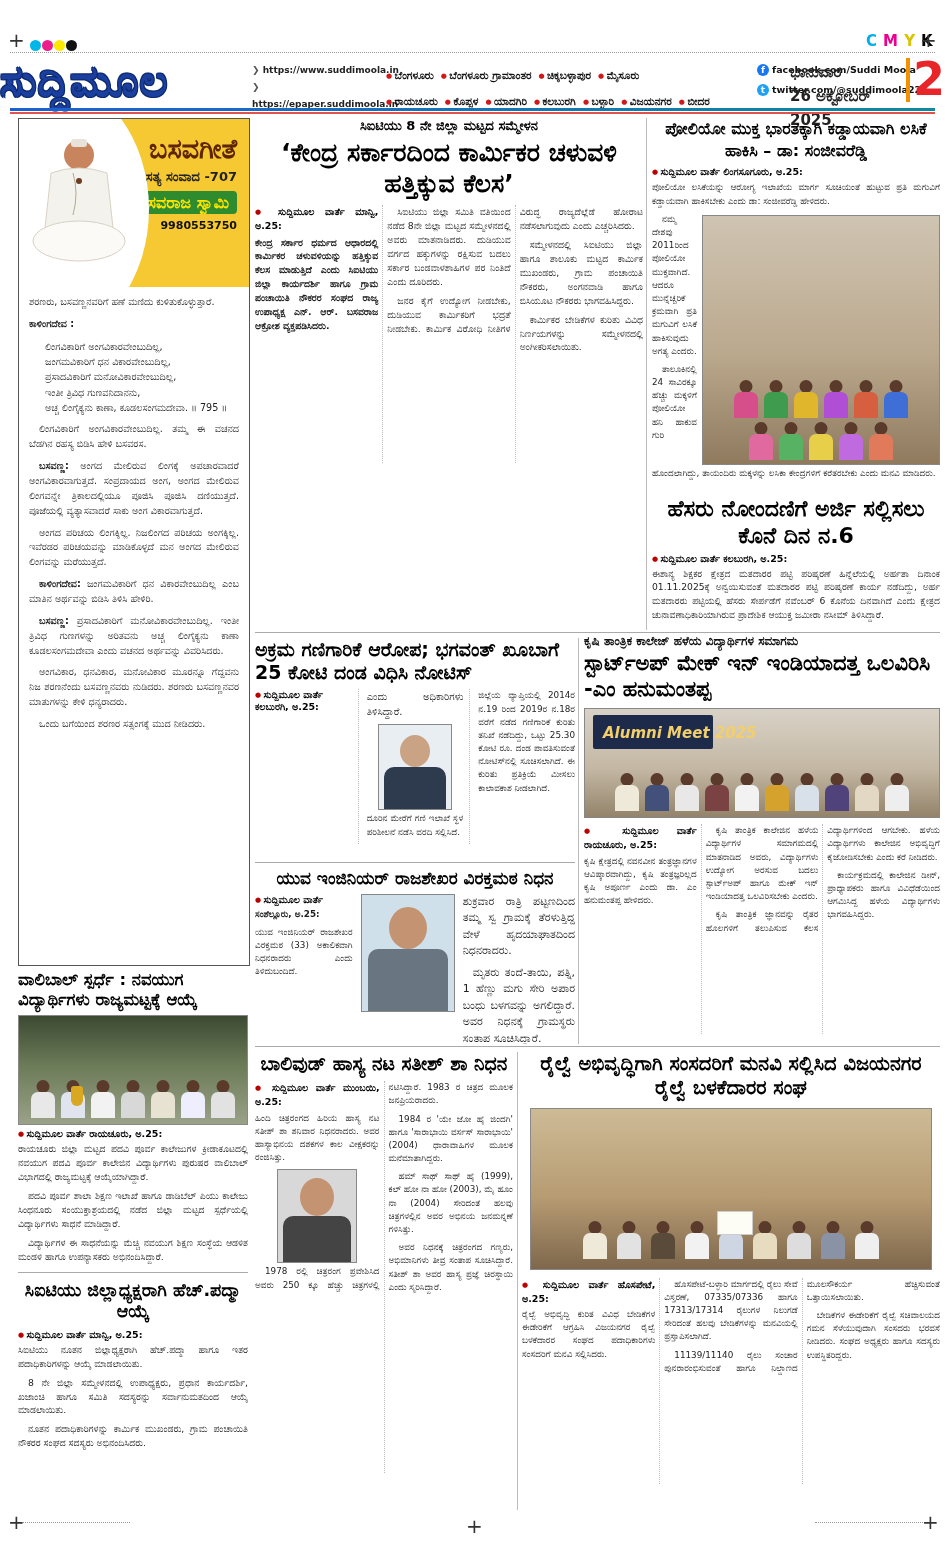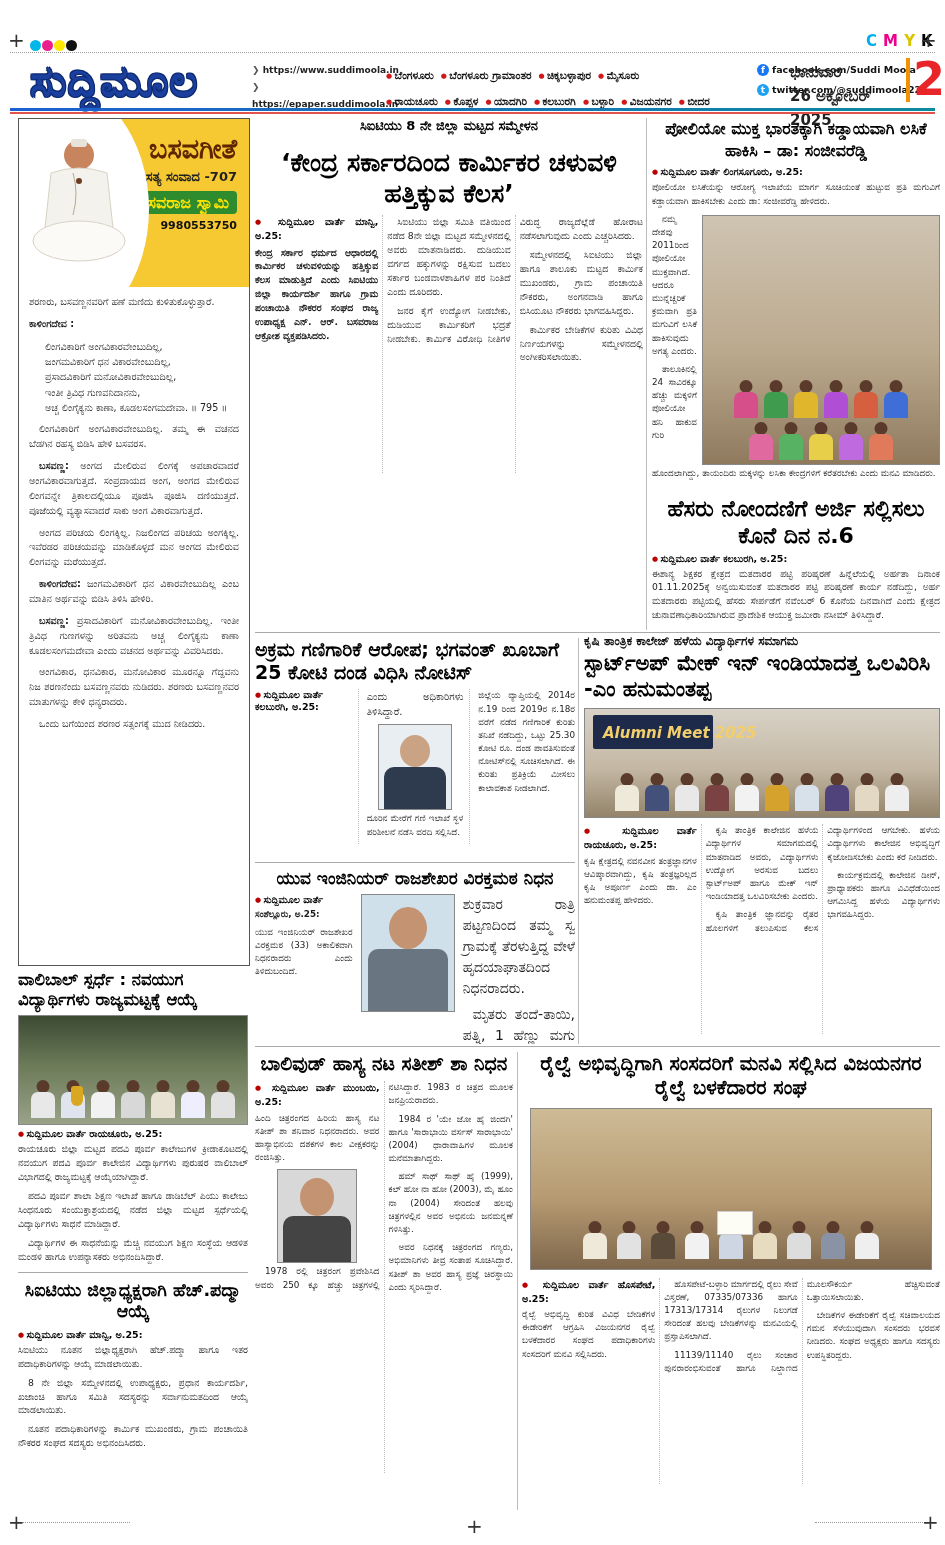--- a/index.html
+++ b/index.html
@@ -80,21 +80,21 @@
   </div>
   <div class="abs cmyk" style="left:866px;top:31px;">
     <span style="color:#00aeef">C</span>
     <span style="color:#ec008c">M</span>
     <span style="color:#d8c400">Y</span>
     <span style="color:#000">K</span>
   </div>
   <div class="abs crop" style="left:920px;top:30px;">+</div>
   <div class="abs dotline" style="left:10px;top:52px;width:925px;"></div>
 
-  <div class="abs logo" style="left:30px;top:56px;">ಸುದ್ದಿಮೂಲ</div>
+  <div class="abs logo" style="left:0;top:56px;">ಸುದ್ದಿಮೂಲ</div>
   <div class="abs" style="left:252px;top:62px;width:148px;">
     <div class="url-line">https://www.suddimoola.in</div>
     <div class="url-line">https://epaper.suddimoola.in</div>
   </div>
   <div class="abs" style="left:386px;top:64px;width:348px;">
     <div style="white-space:nowrap;">
       <span class="city">ಬೆಂಗಳೂರು</span><span class="city">ಬೆಂಗಳೂರು ಗ್ರಾಮಾಂತರ</span><span class="city">ಚಿಕ್ಕಬಳ್ಳಾಪುರ</span><span class="city">ಮೈಸೂರು</span>
     </div>
     <div style="white-space:nowrap;margin-top:7px;">
       <span class="city">ರಾಯಚೂರು</span><span class="city">ಕೊಪ್ಪಳ</span><span class="city">ಯಾದಗಿರಿ</span><span class="city">ಕಲಬುರಗಿ</span><span class="city">ಬಳ್ಳಾರಿ</span><span class="city">ವಿಜಯನಗರ</span><span class="city">ಬೀದರ</span>
@@ -178,21 +178,21 @@
     <div class="byline" style="margin-top:6px;"><span>ಸುದ್ದಿಮೂಲ ವಾರ್ತೆ</span> <span class="place">ಮಾನ್ವಿ, ಅ.25:</span></div>
     <div class="bodytext">
       <p style="text-indent:0">ಸಿಐಟಿಯು ನೂತನ ಜಿಲ್ಲಾಧ್ಯಕ್ಷರಾಗಿ ಹೆಚ್.ಪದ್ಮಾ ಹಾಗೂ ಇತರ ಪದಾಧಿಕಾರಿಗಳನ್ನು ಆಯ್ಕೆ ಮಾಡಲಾಯಿತು.</p>
       <p>8 ನೇ ಜಿಲ್ಲಾ ಸಮ್ಮೇಳನದಲ್ಲಿ ಉಪಾಧ್ಯಕ್ಷರು, ಪ್ರಧಾನ ಕಾರ್ಯದರ್ಶಿ, ಖಜಾಂಚಿ ಹಾಗೂ ಸಮಿತಿ ಸದಸ್ಯರನ್ನು ಸರ್ವಾನುಮತದಿಂದ ಆಯ್ಕೆ ಮಾಡಲಾಯಿತು.</p>
       <p>ನೂತನ ಪದಾಧಿಕಾರಿಗಳನ್ನು ಕಾರ್ಮಿಕ ಮುಖಂಡರು, ಗ್ರಾಮ ಪಂಚಾಯಿತಿ ನೌಕರರ ಸಂಘದ ಸದಸ್ಯರು ಅಭಿನಂದಿಸಿದರು.</p>
     </div>
   </div>
 
   <div class="abs clip" style="left:255px;top:118px;width:388px;height:514px;">
     <div class="kicker" style="font-size:13px;">ಸಿಐಟಿಯು 8 ನೇ ಜಿಲ್ಲಾ ಮಟ್ಟದ ಸಮ್ಮೇಳನ</div>
-    <div class="hl" style="font-size:25px;text-align:center;margin:14px 6px 6px 6px;">‘ಕೇಂದ್ರ ಸರ್ಕಾರದಿಂದ ಕಾರ್ಮಿಕರ ಚಳುವಳಿ ಹತ್ತಿಕ್ಕುವ ಕೆಲಸ’</div>
+    <div class="hl" style="font-size:25px;text-align:center;margin:4px 6px 6px 6px;">‘ಕೇಂದ್ರ ಸರ್ಕಾರದಿಂದ ಕಾರ್ಮಿಕರ ಚಳುವಳಿ ಹತ್ತಿಕ್ಕುವ ಕೆಲಸ’</div>
     <div style="margin-top:6px;">
       <div class="bodytext cols3" style="height:258px;">
         <div class="byline" style="margin-top:0;"><span>ಸುದ್ದಿಮೂಲ ವಾರ್ತೆ</span> <span class="place">ಮಾನ್ವಿ, ಅ.25:</span></div>
         <p class="lead">ಕೇಂದ್ರ ಸರ್ಕಾರ ಧರ್ಮದ ಆಧಾರದಲ್ಲಿ ಕಾರ್ಮಿಕರ ಚಳುವಳಿಯನ್ನು ಹತ್ತಿಕ್ಕುವ ಕೆಲಸ ಮಾಡುತ್ತಿದೆ ಎಂದು ಸಿಐಟಿಯು ಜಿಲ್ಲಾ ಕಾರ್ಯದರ್ಶಿ ಹಾಗೂ ಗ್ರಾಮ ಪಂಚಾಯಿತಿ ನೌಕರರ ಸಂಘದ ರಾಜ್ಯ ಉಪಾಧ್ಯಕ್ಷ ಎನ್. ಆರ್. ಬಸವರಾಜ ಆಕ್ರೋಶ ವ್ಯಕ್ತಪಡಿಸಿದರು.</p>
         <p>ಸಿಐಟಿಯು ಜಿಲ್ಲಾ ಸಮಿತಿ ವತಿಯಿಂದ ನಡೆದ 8ನೇ ಜಿಲ್ಲಾ ಮಟ್ಟದ ಸಮ್ಮೇಳನದಲ್ಲಿ ಅವರು ಮಾತನಾಡಿದರು. ದುಡಿಯುವ ವರ್ಗದ ಹಕ್ಕುಗಳನ್ನು ರಕ್ಷಿಸುವ ಬದಲು ಸರ್ಕಾರ ಬಂಡವಾಳಶಾಹಿಗಳ ಪರ ನಿಂತಿದೆ ಎಂದು ದೂರಿದರು.</p>
         <p>ಜನರ ಕೈಗೆ ಉದ್ಯೋಗ ನೀಡಬೇಕು, ದುಡಿಯುವ ಕಾರ್ಮಿಕರಿಗೆ ಭದ್ರತೆ ನೀಡಬೇಕು. ಕಾರ್ಮಿಕ ವಿರೋಧಿ ನೀತಿಗಳ ವಿರುದ್ಧ ರಾಜ್ಯದೆಲ್ಲೆಡೆ ಹೋರಾಟ ನಡೆಸಲಾಗುವುದು ಎಂದು ಎಚ್ಚರಿಸಿದರು.</p>
         <p>ಸಮ್ಮೇಳನದಲ್ಲಿ ಸಿಐಟಿಯು ಜಿಲ್ಲಾ ಹಾಗೂ ತಾಲೂಕು ಮಟ್ಟದ ಕಾರ್ಮಿಕ ಮುಖಂಡರು, ಗ್ರಾಮ ಪಂಚಾಯಿತಿ ನೌಕರರು, ಅಂಗನವಾಡಿ ಹಾಗೂ ಬಿಸಿಯೂಟ ನೌಕರರು ಭಾಗವಹಿಸಿದ್ದರು.</p>
         <p>ಕಾರ್ಮಿಕರ ಬೇಡಿಕೆಗಳ ಕುರಿತು ವಿವಿಧ ನಿರ್ಣಯಗಳನ್ನು ಸಮ್ಮೇಳನದಲ್ಲಿ ಅಂಗೀಕರಿಸಲಾಯಿತು.</p>
       </div>
     </div>
@@ -303,21 +303,21 @@
         <div class="bodytext" style="font-size:8.8px;">
           <p style="text-indent:0"><span class="place">ಸಂಶೆಲ್ಲೂರು, ಅ.25:</span></p>
           <p style="text-indent:0">ಯುವ ಇಂಜಿನಿಯರ್ ರಾಜಶೇಖರ ವಿರಕ್ತಮಠ (33) ಅಕಾಲಿಕವಾಗಿ ನಿಧನರಾದರು ಎಂದು ತಿಳಿದುಬಂದಿದೆ.</p>
         </div>
       </div>
       <div class="portrait" style="width:92px;height:116px;flex:0 0 auto;background:#cfe0ea;">
         <div class="ph" style="top:12px;width:38px;height:42px;background:#c49372;"></div>
         <div class="pb" style="top:54px;width:80px;height:62px;background:#6a7582;"></div>
       </div>
       <div style="flex:1.15;">
-        <div class="bodytext" style="font-size:14px;">
+        <div class="bodytext" style="font-size:11px;">
           <p style="text-indent:0">ಶುಕ್ರವಾರ ರಾತ್ರಿ ಪಟ್ಟಣದಿಂದ ತಮ್ಮ ಸ್ವ ಗ್ರಾಮಕ್ಕೆ ತೆರಳುತ್ತಿದ್ದ ವೇಳೆ ಹೃದಯಾಘಾತದಿಂದ ನಿಧನರಾದರು.</p>
           <p>ಮೃತರು ತಂದೆ-ತಾಯಿ, ಪತ್ನಿ, 1 ಹೆಣ್ಣು ಮಗು ಸೇರಿ ಅಪಾರ ಬಂಧು ಬಳಗವನ್ನು ಅಗಲಿದ್ದಾರೆ. ಅವರ ನಿಧನಕ್ಕೆ ಗ್ರಾಮಸ್ಥರು ಸಂತಾಪ ಸೂಚಿಸಿದ್ದಾರೆ.</p>
         </div>
       </div>
     </div>
   </div>
 
   <div class="abs hline" style="left:255px;top:1046px;width:685px;"></div>
 
   <div class="abs clip" style="left:255px;top:1052px;width:258px;height:458px;">

